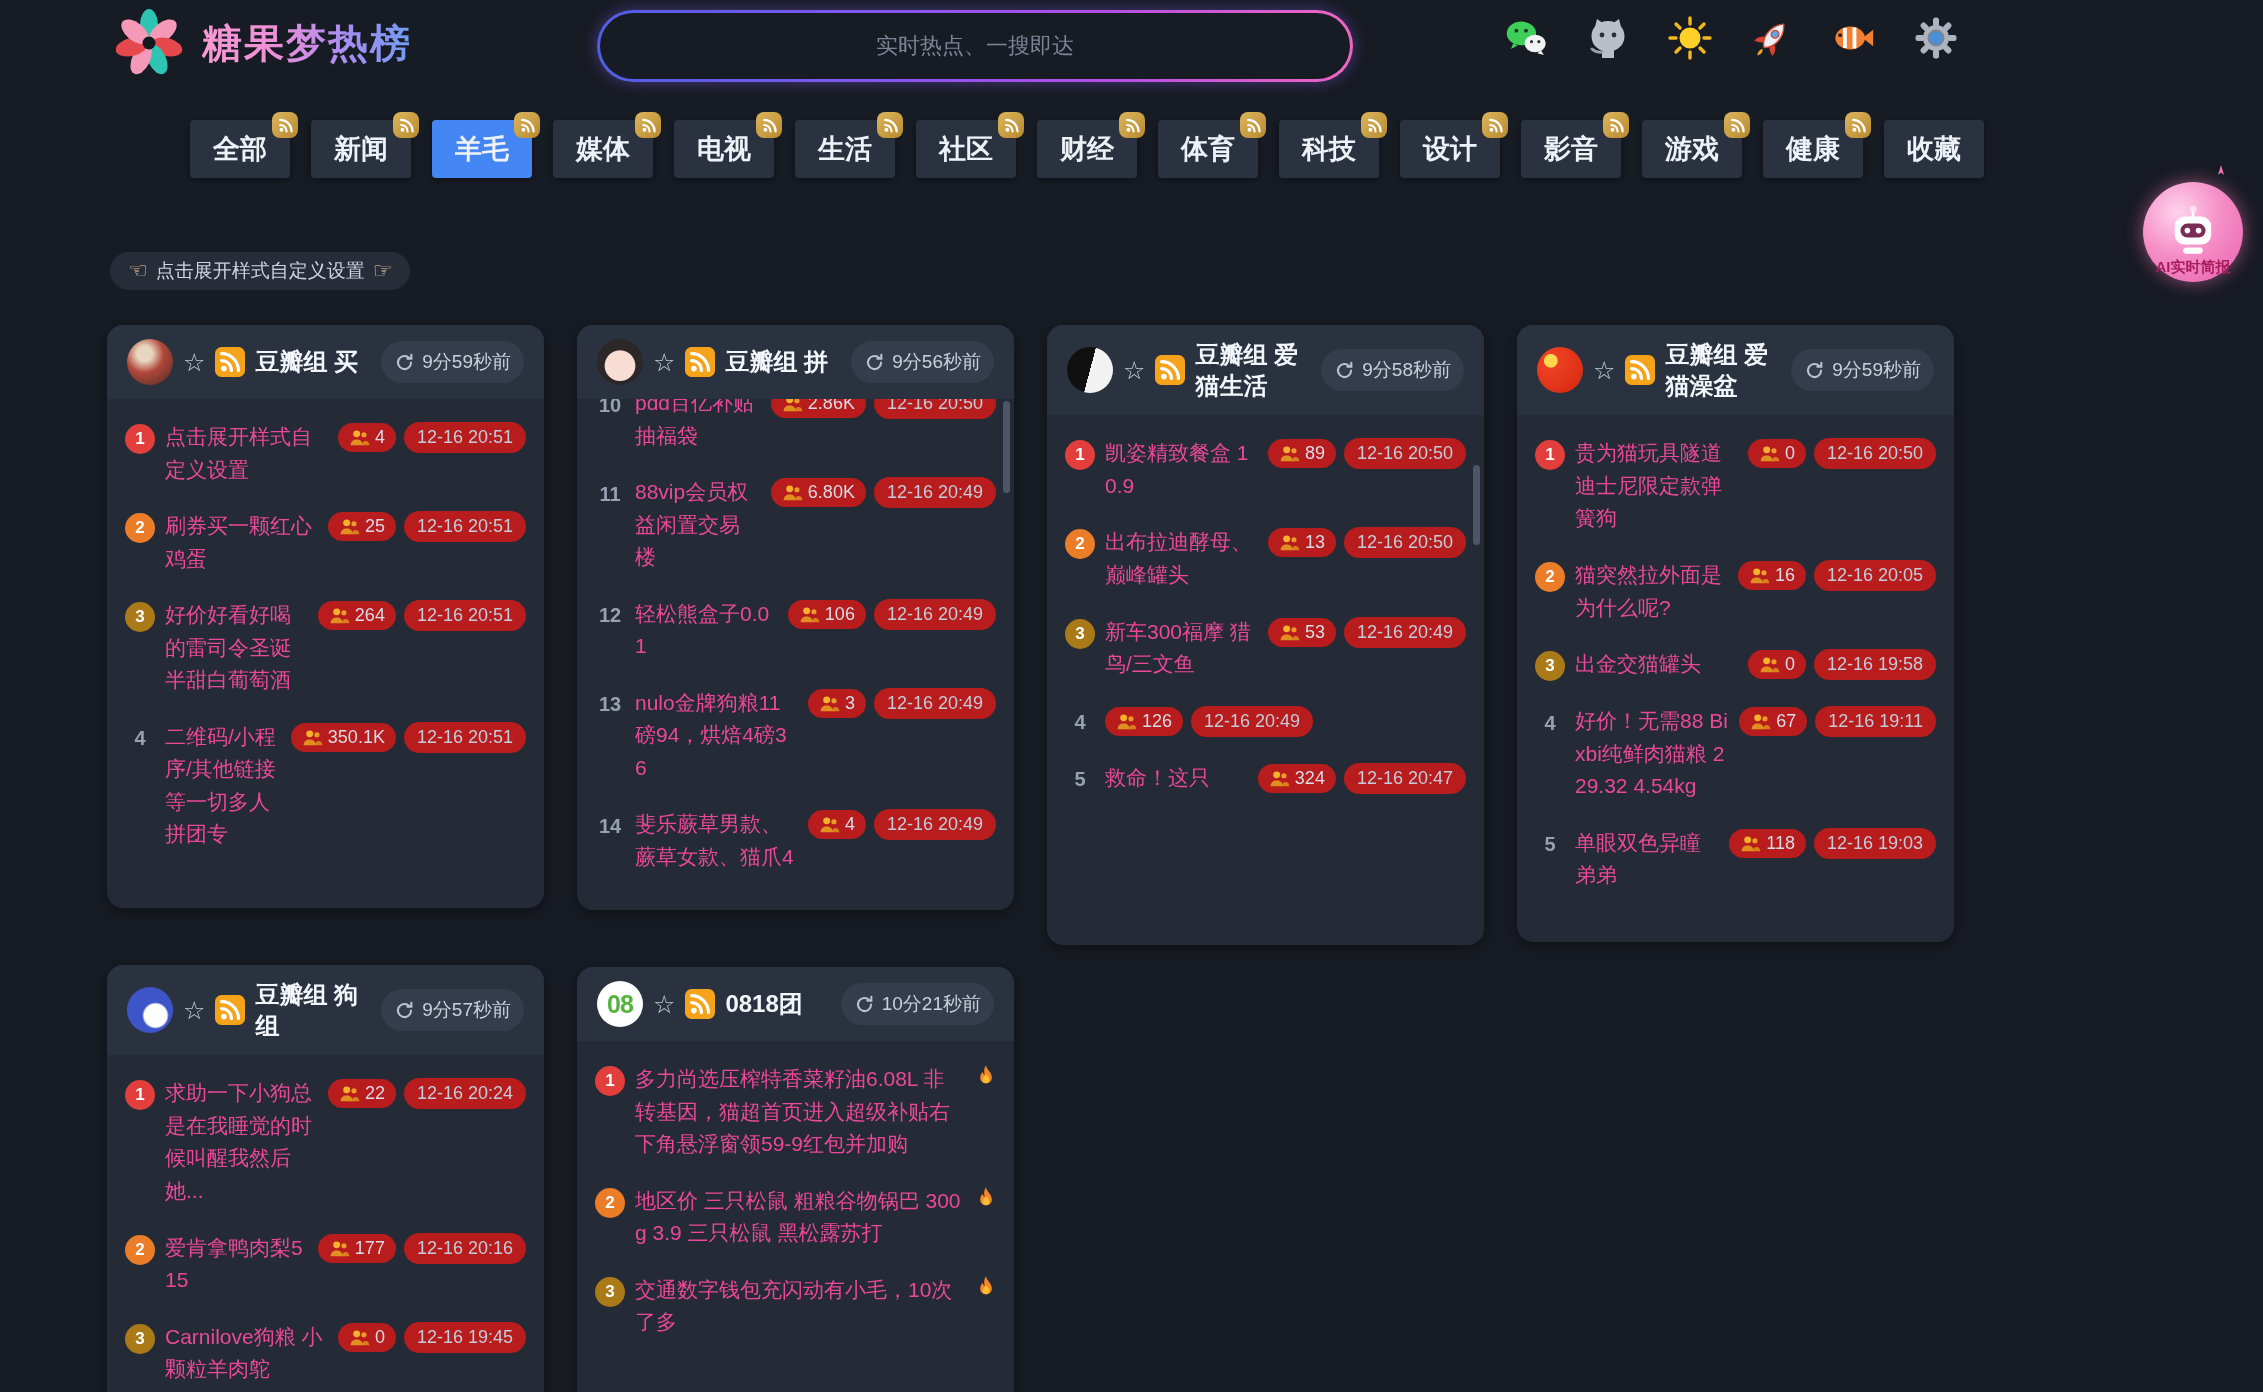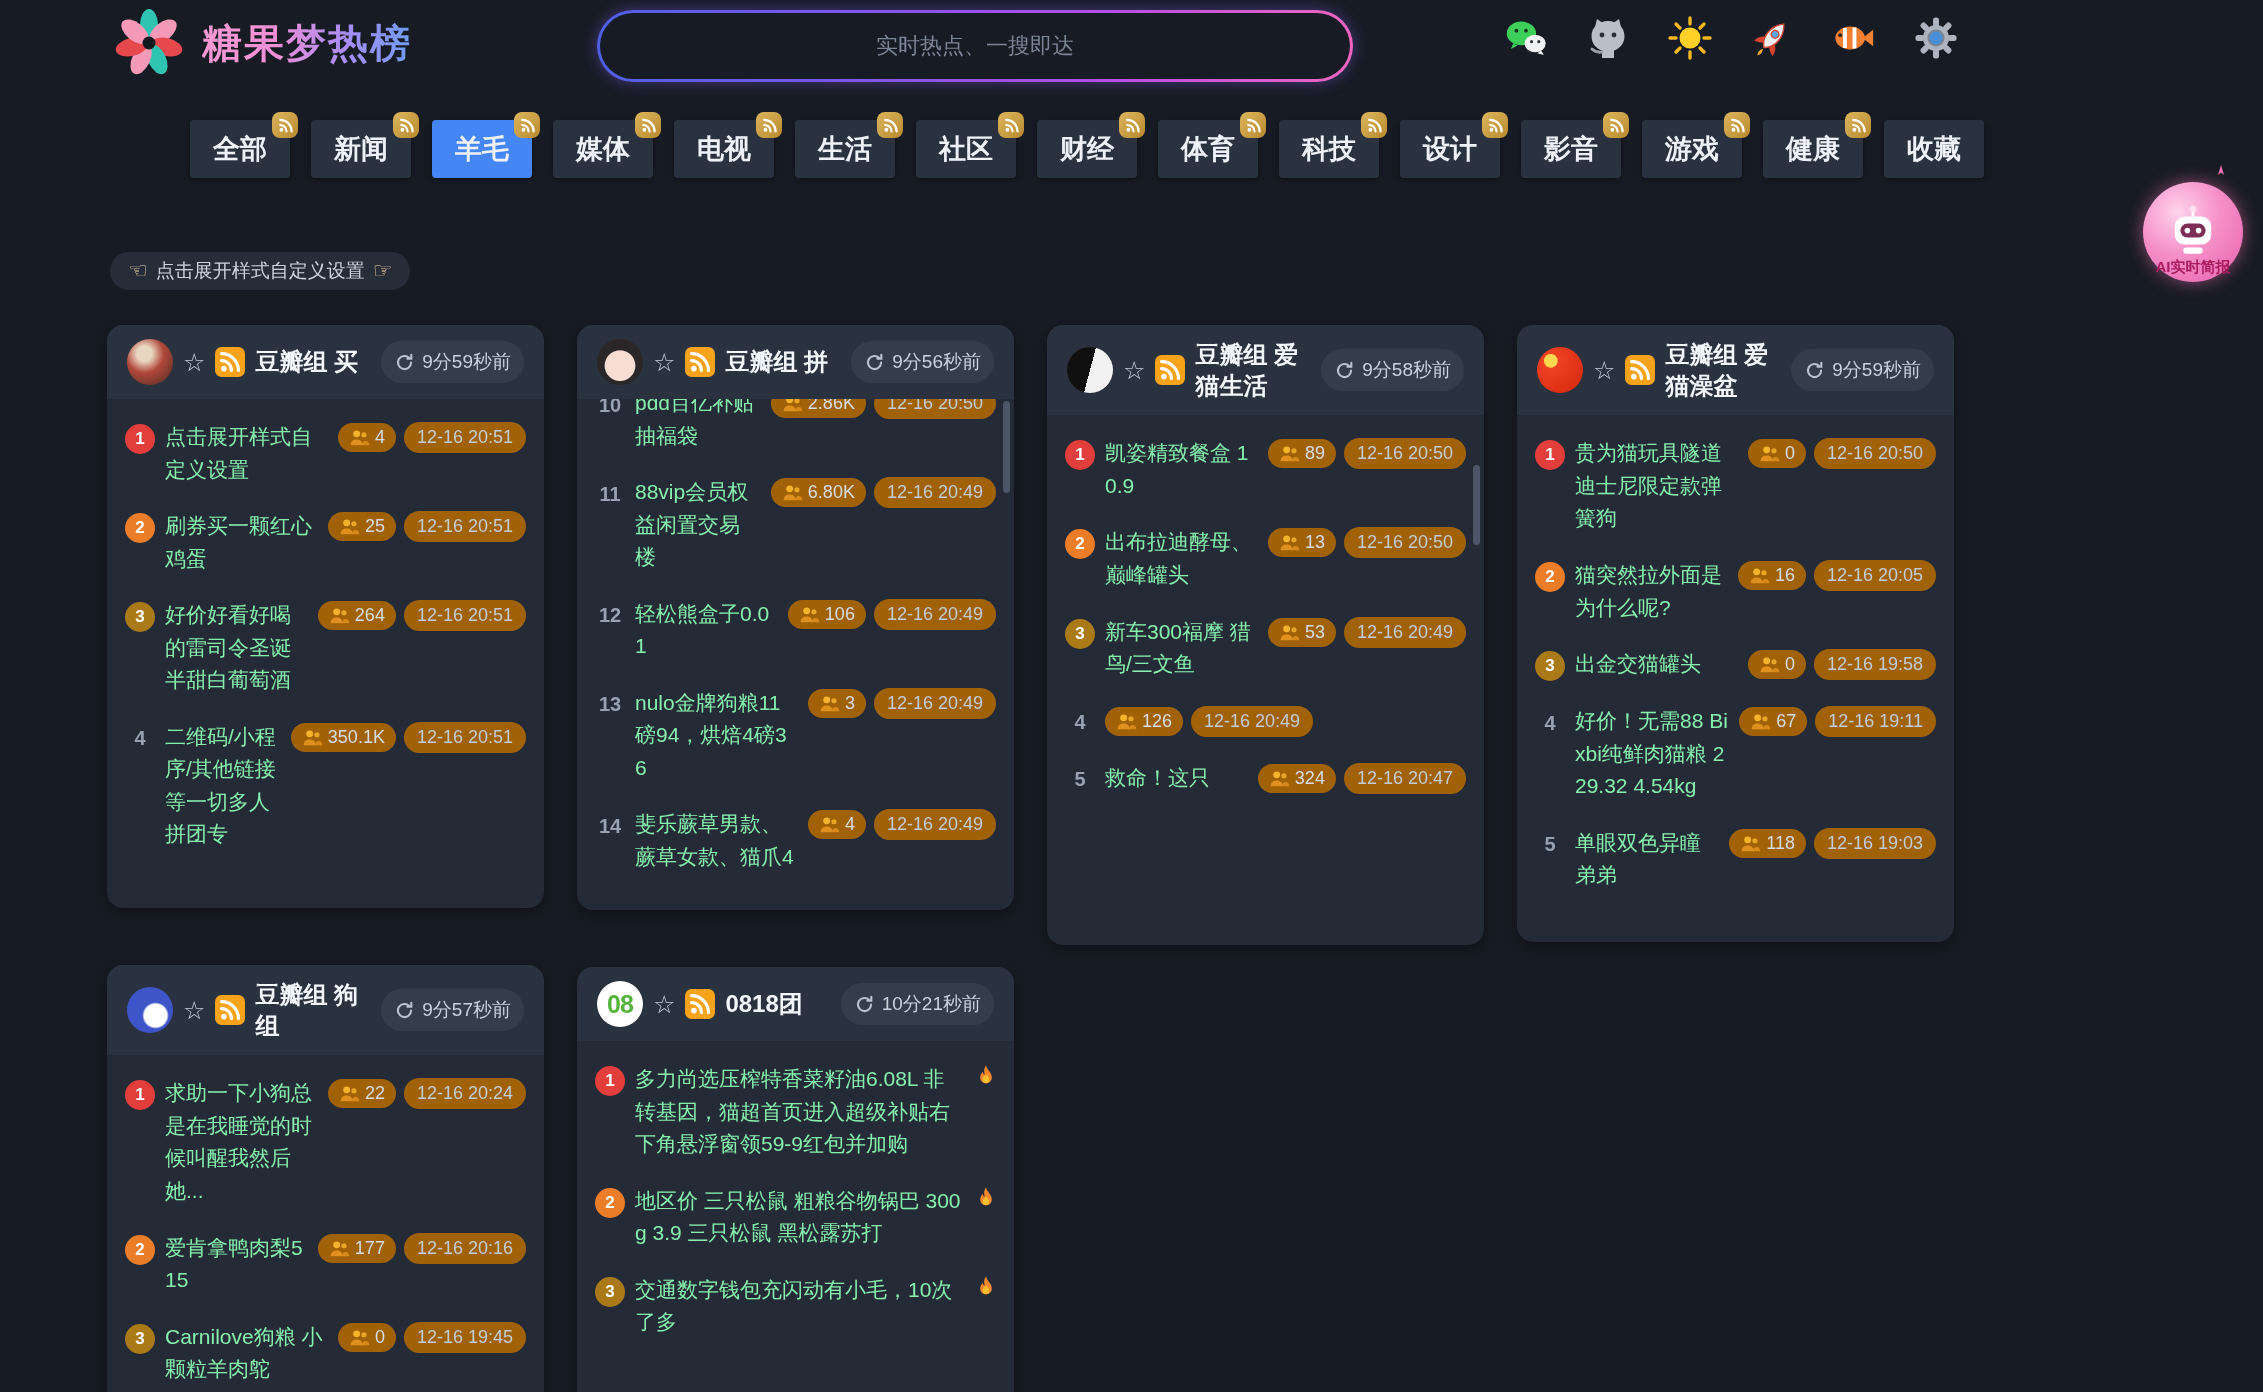--- a/index.html
+++ b/index.html
@@ -49,24 +49,24 @@
   .rss{flex:none;display:flex;cursor:pointer;}
   .card-title{flex:1;margin:0;font-size:24px;line-height:1.3;font-weight:700;color:#f3f6fb;cursor:pointer;}
   .update-pill{flex:none;display:flex;align-items:center;gap:7px;background:#353d4c;border:none;border-radius:999px;
       padding:8px 13px;color:#c9d1dd;font-size:19px;cursor:pointer;white-space:nowrap;}
   .list{padding:10px 18px 18px;}
   .item{display:flex;align-items:flex-start;gap:10px;padding:12px 0;}
   .rank{width:30px;height:30px;border-radius:50%;flex:none;display:flex;align-items:center;justify-content:center;
       font-size:17px;font-weight:700;color:#fff;margin-top:3px;}
   .rank.r1{background:#e23e3c}.rank.r2{background:#ec7d28}.rank.r3{background:#aa7a18}
   .rank.plain{background:none;color:#97a1b1;font-size:20px;}
-  .item-title{flex:1;font-size:21px;line-height:1.55;color:#86efac;font-weight:500;text-decoration:none;
+  .item-title{flex:1;font-size:21px;line-height:1.55;color:#ec4899;font-weight:500;text-decoration:none;
       word-break:break-all;cursor:pointer;}
   .badges{flex:none;display:flex;align-items:center;gap:8px;margin-top:1px;}
-  .pill{background:#a16207;border-radius:999px;display:flex;align-items:center;}
+  .pill{background:#b91c1c;border-radius:999px;display:flex;align-items:center;}
   .pill.count{padding:4px 11px;gap:5px;font-size:18px;color:#d6dde8;}
   .pill.time{padding:5px 13px;font-size:18px;color:#c3ccda;white-space:nowrap;}
   .fire{display:flex;margin-left:4px;}
   .thumb{position:absolute;right:4px;width:7px;border-radius:4px;background:#4d5668;z-index:3;cursor:pointer;}
   
   .ai-widget{position:absolute;left:2143px;top:182px;width:100px;height:100px;border-radius:50%;border:none;cursor:pointer;
       background:radial-gradient(circle at 35% 30%,#ffd3ec,#f58fc7 45%,#e75fae);
       box-shadow:0 0 18px rgba(244,114,182,.55);display:flex;align-items:center;justify-content:center;}
   .ai-label{position:absolute;bottom:5px;left:50%;transform:translateX(-50%);font-size:15px;font-weight:800;
       color:#a81d5e;white-space:nowrap;}

